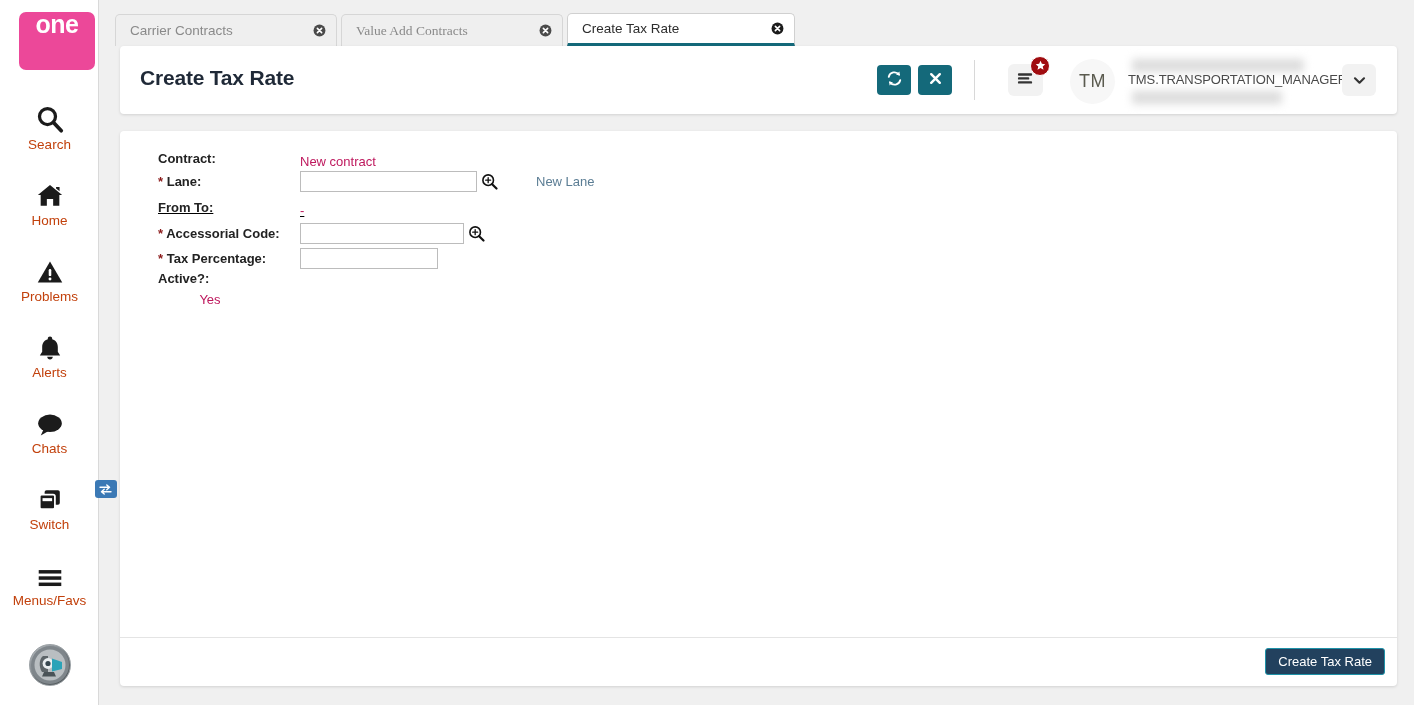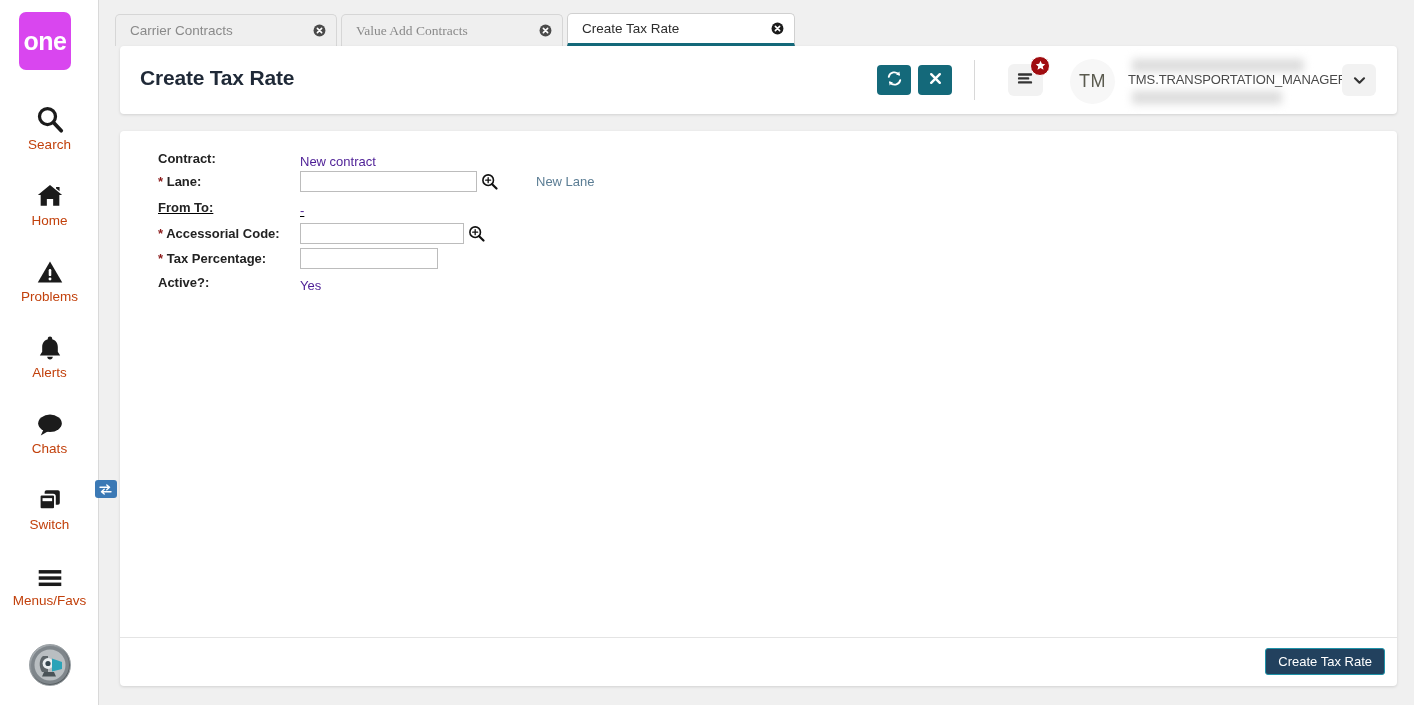--- a/index.html
+++ b/index.html
@@ -26,25 +26,24 @@
     left: 0; top: 0;
     width: 99px;
     height: 705px;
     background: #ffffff;
     border-right: 1px solid #d9d9d9;
   }
 
   .logo {
     position: absolute;
     left: 19px; top: 12px;
-    width: 52px; height: 58px;
-    background: #d946ef;
+    width: 76px; height: 58px;
+    background: #ec4899;
     border-radius: 7px;
     display: flex;
-    align-items: center;
     justify-content: center;
   }
   .logo-text {
     color: #ffffff;
     font-size: 25px;
     font-weight: 600;
     letter-spacing: -0.5px;
     line-height: 1;
   }
 
@@ -301,21 +300,21 @@
     font-size: 13px;
     font-weight: bold;
     color: #222222;
     white-space: nowrap;
     padding-right: 5px;
     padding-left: 38px;
   }
   .req { color: #8b1a1a; font-weight: bold; }
   .fvalue {
     font-size: 13px;
-    color: #4c1d95;
+    color: #be185d;
     white-space: nowrap;
     margin-top: 6px;
   }
   .finput {
     height: 21px;
     border: 1px solid #bcbcbc;
     background: #ffffff;
     font-size: 13px;
     font-family: "Liberation Sans", sans-serif;
     padding: 0 4px;
@@ -571,21 +570,21 @@
             <line x1="11.8" y1="11.8" x2="16.4" y2="16.4" stroke="#111111" stroke-width="2.3" stroke-linecap="round"></line>
           </svg>
         </span>
       </div>
 
       <div class="frow" style="left:0px; top:116px;">
         <div class="flabel"><span class="req">*</span> <span>Tax Percentage:</span></div>
         <input class="finput" style="width: 138px;" value="" placeholder="">
       </div>
 
-      <div class="frow" style="left:0px; top:140px;">
+      <div class="frow" style="left:0px; top:140px;flex-direction:column;">
         <div class="flabel">Active?:</div>
         <div class="fvalue">Yes</div>
       </div>
 
     </div>
 
     <div id="footer">
       <button id="create-btn">Create Tax Rate</button>
     </div>
   </div>

